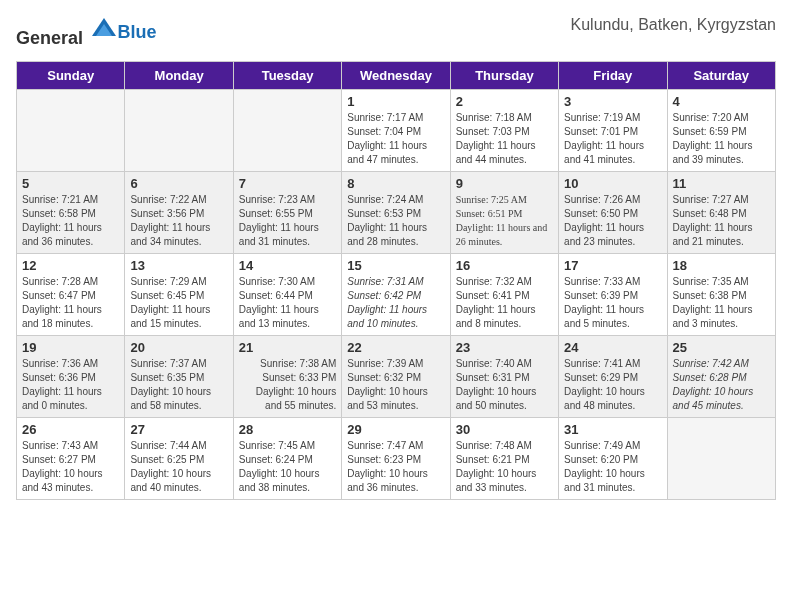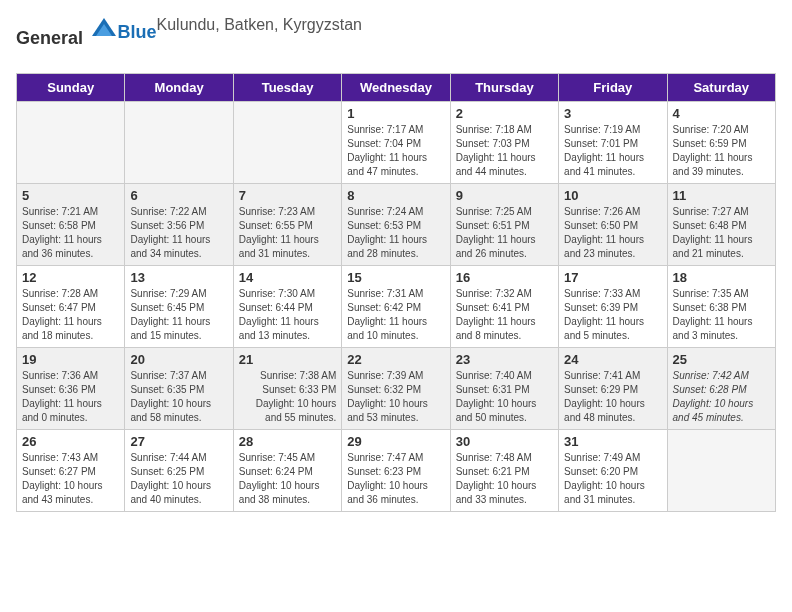--- a/index.html
+++ b/index.html
@@ -5,22 +5,23 @@
     * { box-sizing: border-box; margin: 0; padding: 0; }
     body {
       font-family: Arial, sans-serif;
       background: #fff;
       width: 792px;
       min-height: 612px;
       padding: 16px;
     }
     .header {
       display: flex;
+      justify-content: space-between;
       align-items: flex-start;
-      margin-bottom: 24px;
+      margin-bottom: 12px;
     }
     .logo {
       display: flex;
       align-items: center;
     }
     .logo-text-general {
       font-size: 18px;
       font-weight: bold;
       color: #333;
     }
@@ -169,21 +170,21 @@
 Daylight: 11 hours and 31 minutes.</div>
         </td>
         <td>
           <span class="day-number">8</span>
           <div class="day-info" style="white-space: pre-line;">Sunrise: 7:24 AM
 Sunset: 6:53 PM
 Daylight: 11 hours and 28 minutes.</div>
         </td>
         <td>
           <span class="day-number">9</span>
-          <div class="day-info" style="white-space: pre-line;">Sunrise: 7:25 AM
+          <div class="day-info" style="white-space: pre-line; font-family: Liberation Serif, serif;">Sunrise: 7:25 AM
 Sunset: 6:51 PM
 Daylight: 11 hours and 26 minutes.</div>
         </td>
         <td>
           <span class="day-number">10</span>
           <div class="day-info" style="white-space: pre-line;">Sunrise: 7:26 AM
 Sunset: 6:50 PM
 Daylight: 11 hours and 23 minutes.</div>
         </td>
         <td>
@@ -207,21 +208,21 @@
 Daylight: 11 hours and 15 minutes.</div>
         </td>
         <td>
           <span class="day-number">14</span>
           <div class="day-info" style="white-space: pre-line;">Sunrise: 7:30 AM
 Sunset: 6:44 PM
 Daylight: 11 hours and 13 minutes.</div>
         </td>
         <td>
           <span class="day-number">15</span>
-          <div class="day-info" style="white-space: pre-line;">Sunrise: 7:31 AM
+          <div class="day-info" style="white-space: pre-line; font-style: italic;">Sunrise: 7:31 AM
 Sunset: 6:42 PM
 Daylight: 11 hours and 10 minutes.</div>
         </td>
         <td>
           <span class="day-number">16</span>
           <div class="day-info" style="white-space: pre-line;">Sunrise: 7:32 AM
 Sunset: 6:41 PM
 Daylight: 11 hours and 8 minutes.</div>
         </td>
         <td>

